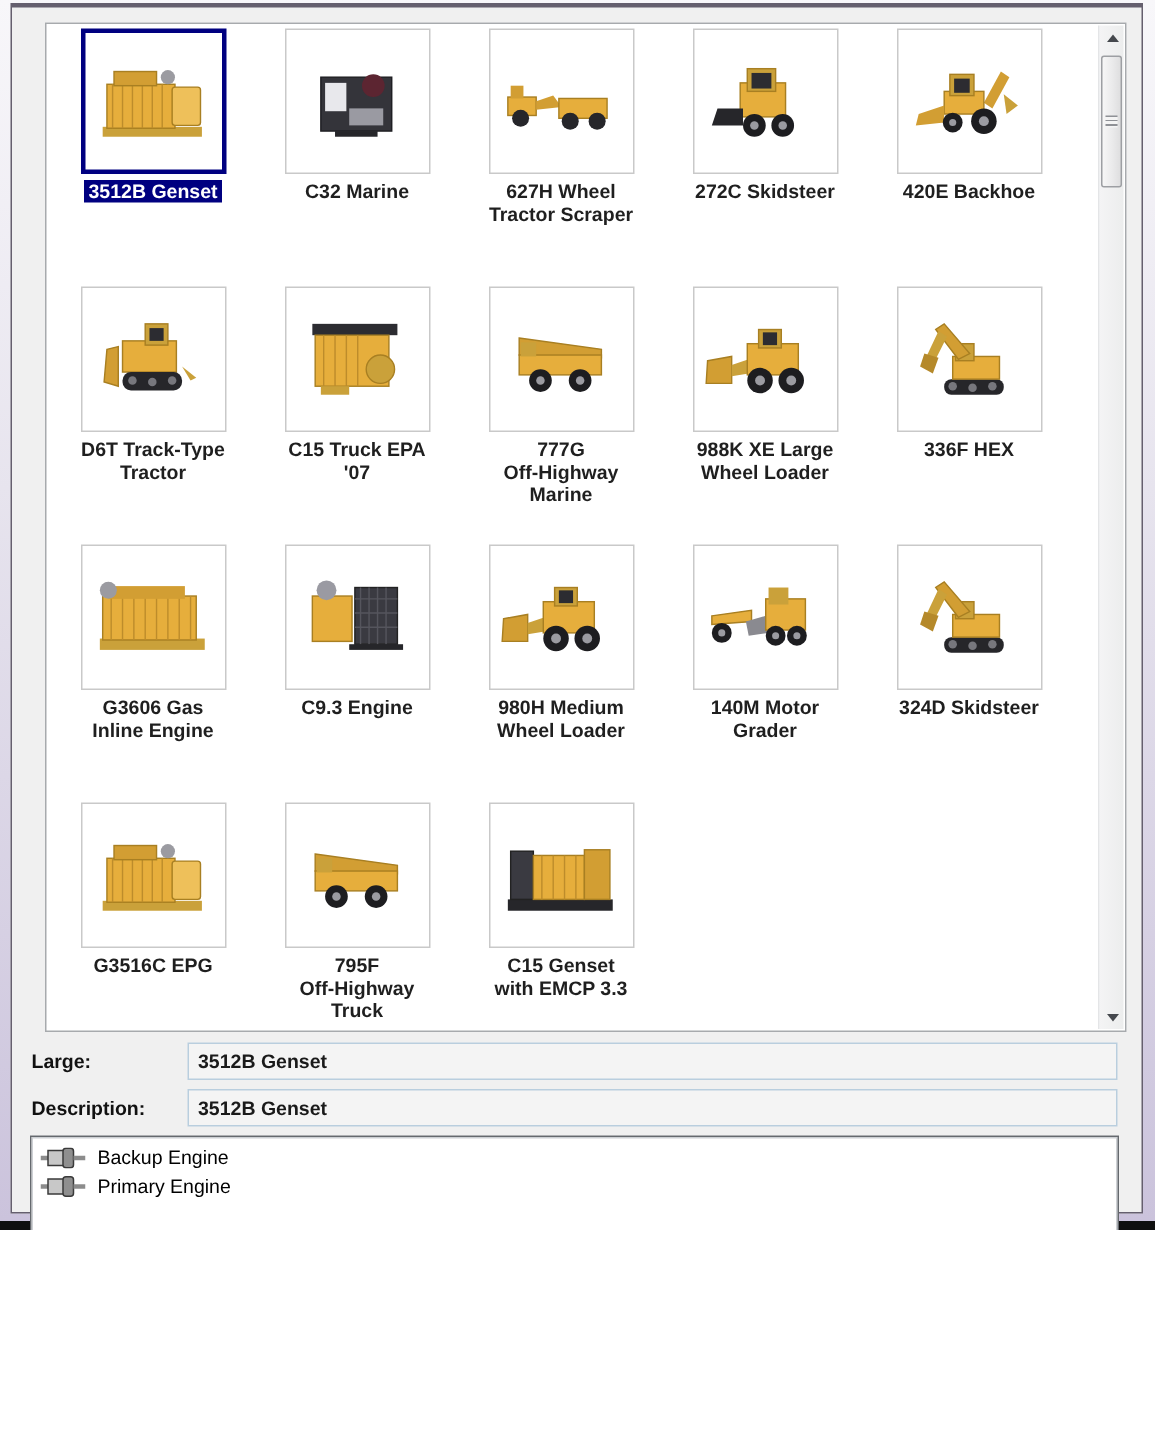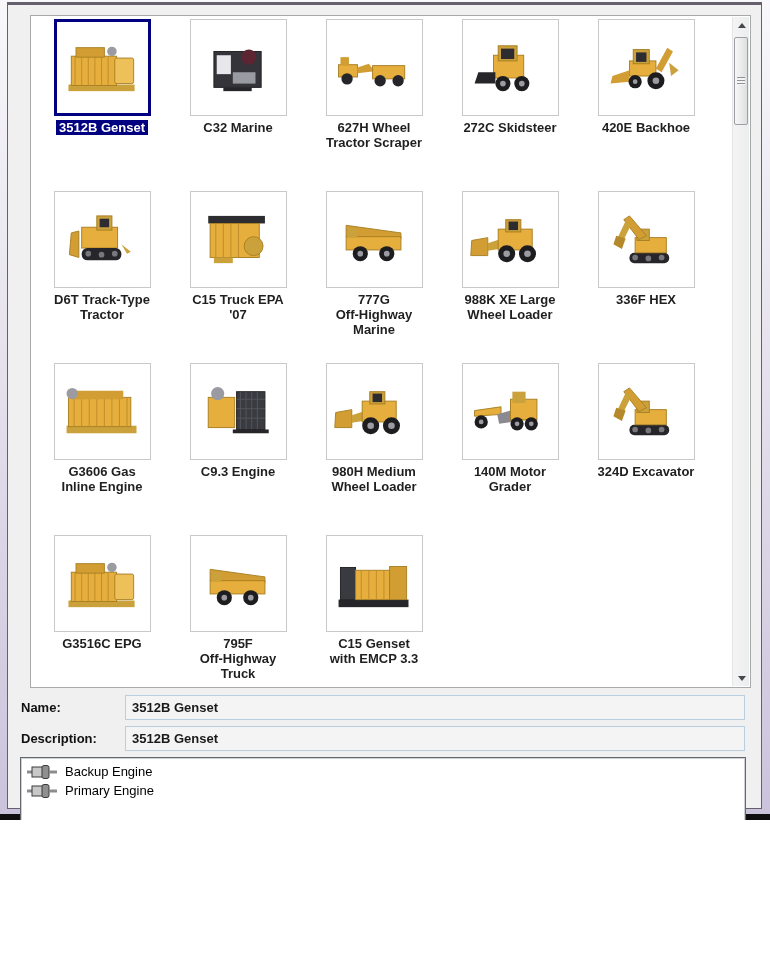--- a/index.html
+++ b/index.html
@@ -356,21 +356,21 @@
             </div>
           <div class="tlabel">140M Motor
 Grader</div>
         </div>
         <div class="tile">
           <div class="thumb">
               <svg>
                 <use href="#sym-excavator"></use>
               </svg>
             </div>
-          <div class="tlabel">324D Excavator</div>
+          <div class="tlabel">324D Skidsteer</div>
         </div>
 
         <div class="tile">
           <div class="thumb">
               <svg>
                 <use href="#sym-genset"></use>
               </svg>
             </div>
           <div class="tlabel">G3516C EPG</div>
         </div>
@@ -402,21 +402,21 @@
           </div>
         <div class="vthumb">
             <div class="vgrip"></div>
           </div>
         <div class="sbtn down">
             <div class="tri-down"></div>
           </div>
       </div>
     </div>
 
-    <div class="fld-label row-name">Name:</div>
+    <div class="fld-label row-name">Large:</div>
     <input class="fld row-name" readonly="" value="3512B Genset" style="">
     <div class="fld-label row-desc">Description:</div>
     <input class="fld row-desc" readonly="" value="3512B Genset" style="">
 
     <div class="tree-box">
       <div class="tree-rows">
         <div class="tree-row">
           <svg>
               <use href="#sym-coupling"></use>
             </svg>

